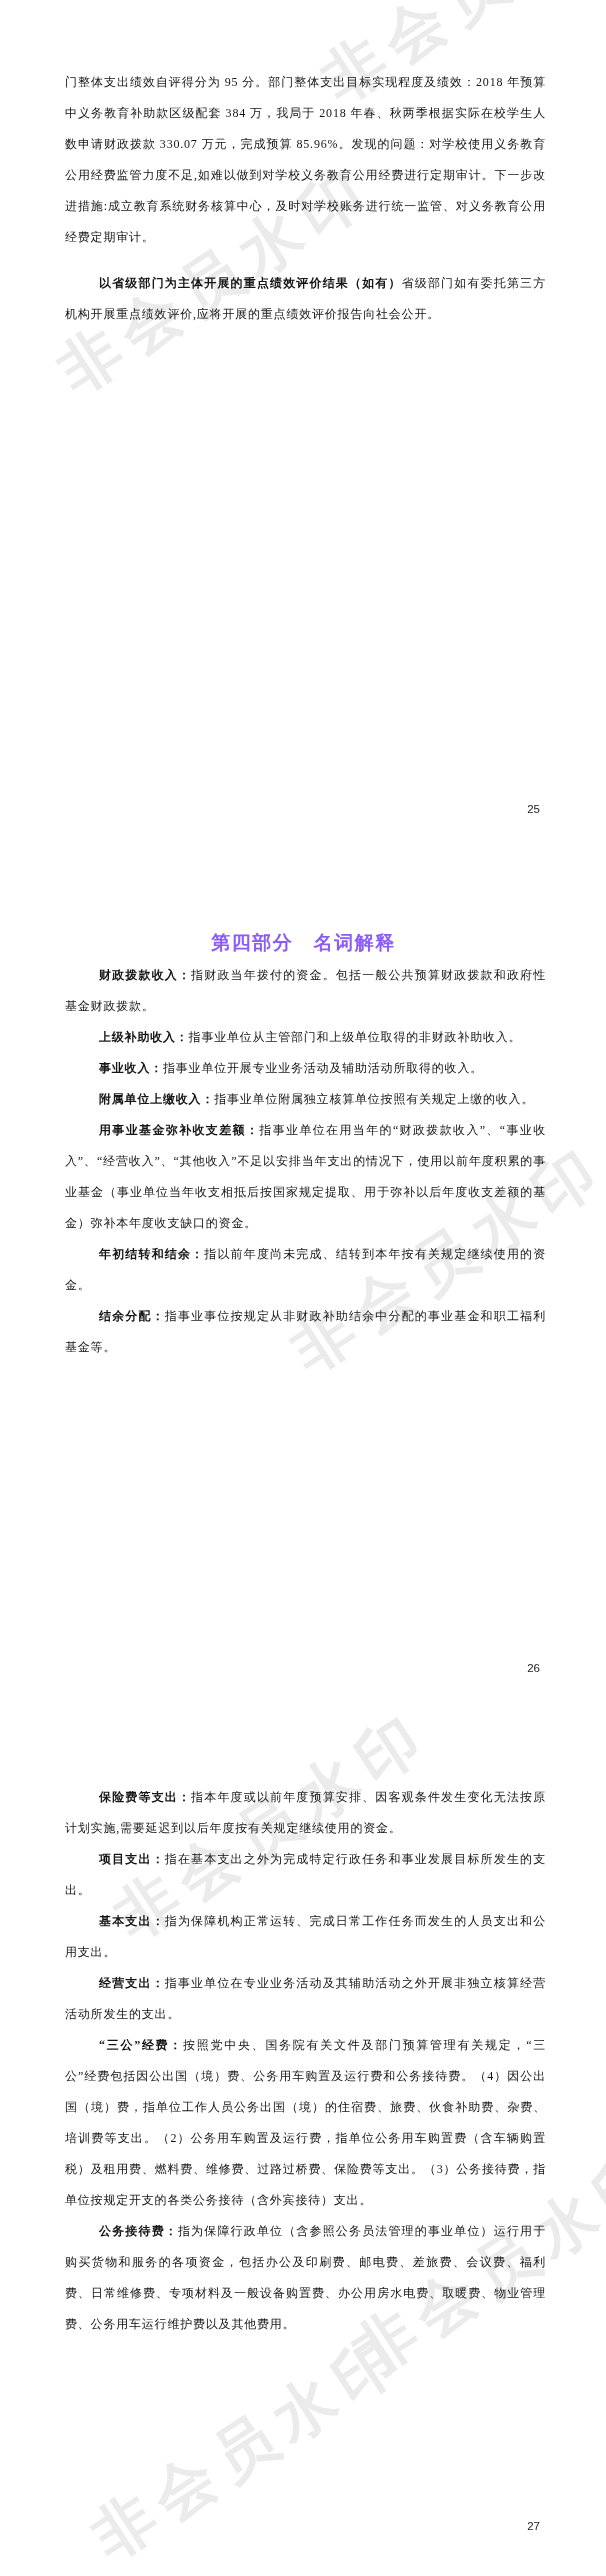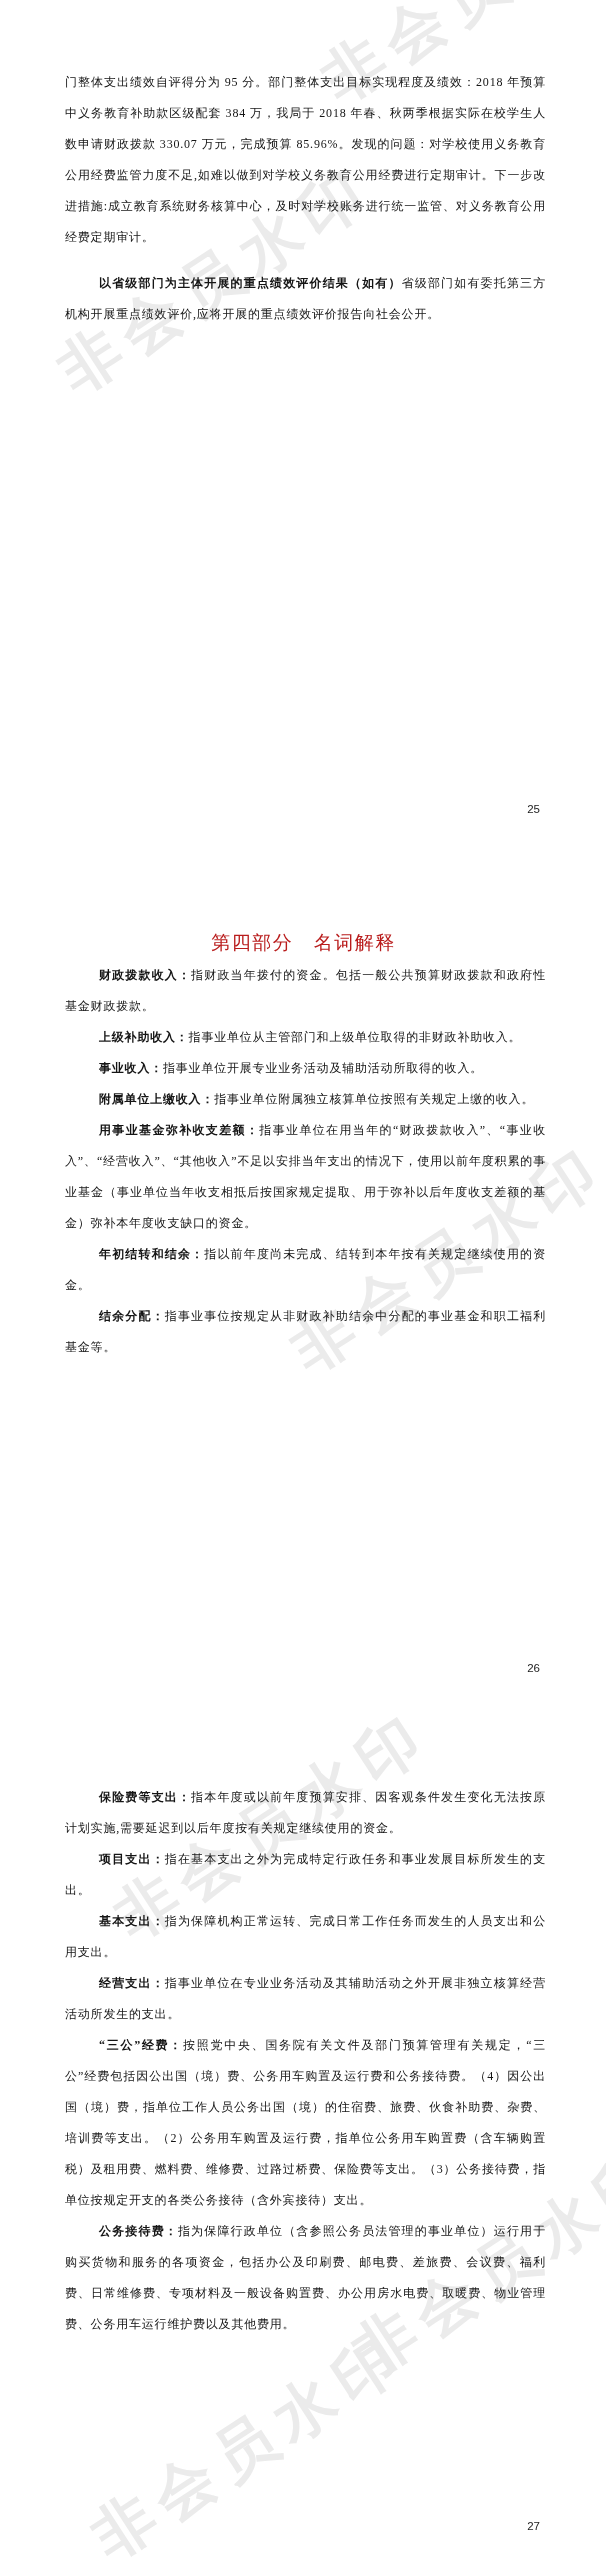--- a/index.html
+++ b/index.html
@@ -22,21 +22,21 @@
   .para{
     margin:0;font-size:12px;line-height:31px;color:#151515;
     text-align:justify;text-justify:inter-character;letter-spacing:0.8px;
   }
   #page-3 .para{line-height:31px;}
   .indent{text-indent:34px;}
   .gap{margin-top:15px;}
   .lead{font-weight:bold;}
   .heading{
     position:absolute;left:0;right:0;top:70px;margin:0;text-align:center;
-    font-size:19px;font-weight:normal;color:#b91c1c;letter-spacing:1.5px;line-height:27.6px;
+    font-size:19px;font-weight:bold;color:#8b5cf6;letter-spacing:1.5px;line-height:27.6px;
   }
   .pagenum{
     position:absolute;right:67px;bottom:44px;font-size:11.5px;color:#222;
     font-family:"Liberation Sans","DejaVu Sans",sans-serif;
   }
 </style>
 </head>
 <body>
 
 <div class="canvas">

